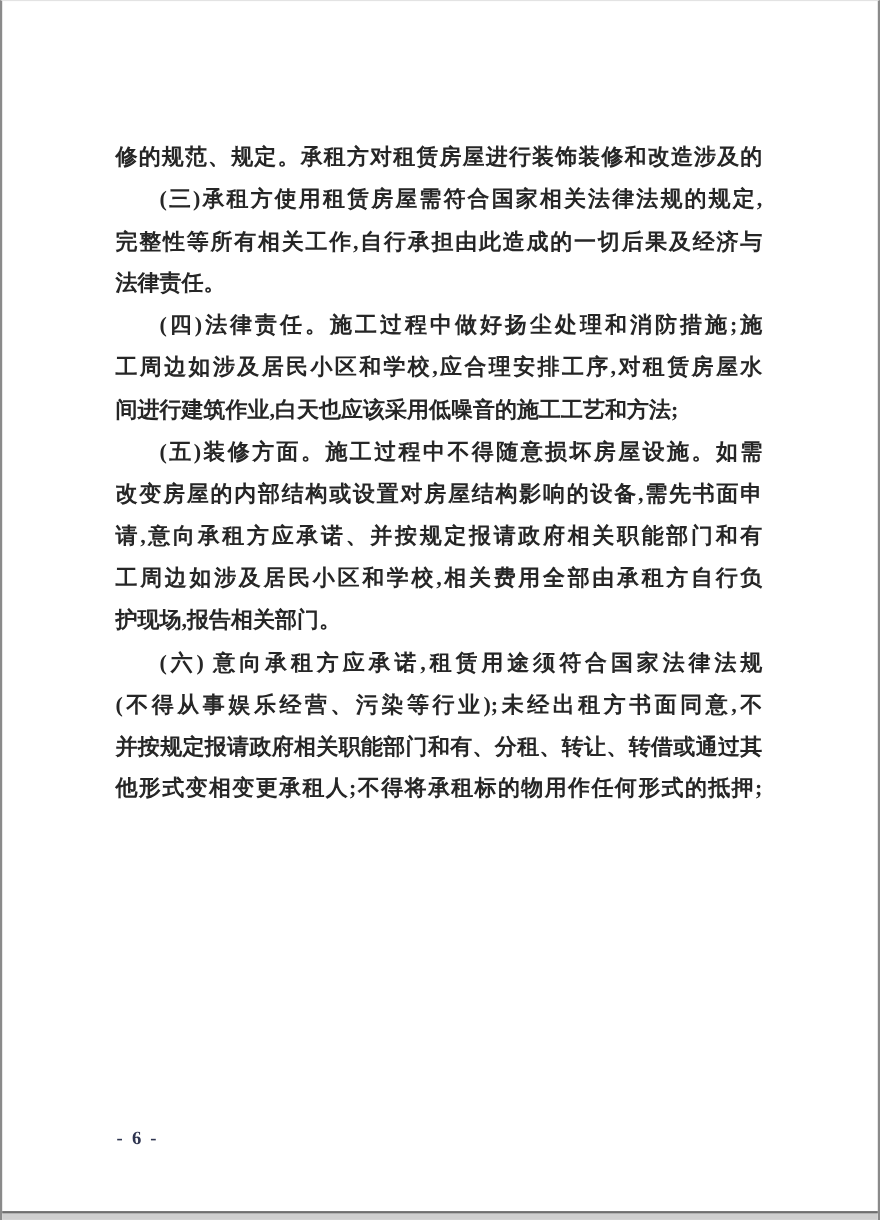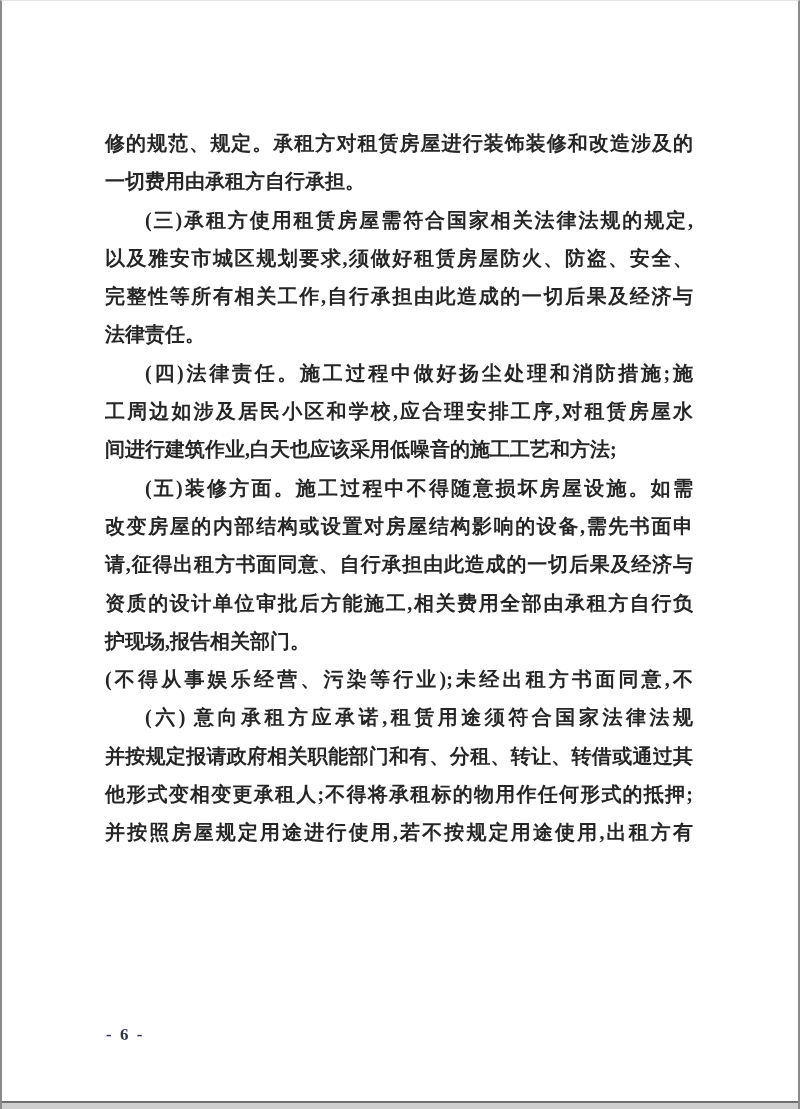--- a/index.html
+++ b/index.html
@@ -65,34 +65,31 @@
     color: var(--page-number, #2f3550);
   }
 </style>
 </head>
 <body style="--text: #262626; --page-bg: #ffffff; --border-side: #8a8a8a; --border-bottom: #6f6f6f; --bottom-strip: #cfcfcf; --page-number: #2f3550;">
 
 <div class="page">
   <div class="text-block" id="lines-container">
 
   <div class="line justify">修的规范、规定。承租方对租赁房屋进行装饰装修和改造涉及的</div>
-      <div class="line">一切费用由承租方自行承担。</div>
       <div class="line indent justify">(三)承租方使用租赁房屋需符合国家相关法律法规的规定,</div>
-      <div class="line justify">以及雅安市城区规划要求,须做好租赁房屋防火、防盗、安全、</div>
       <div class="line justify">完整性等所有相关工作,自行承担由此造成的一切后果及经济与</div>
       <div class="line">法律责任。</div>
       <div class="line indent justify">(四)法律责任。施工过程中做好扬尘处理和消防措施;施</div>
       <div class="line justify">工周边如涉及居民小区和学校,应合理安排工序,对租赁房屋水</div>
       <div class="line">间进行建筑作业,白天也应该采用低噪音的施工工艺和方法;</div>
       <div class="line indent justify">(五)装修方面。施工过程中不得随意损坏房屋设施。如需</div>
       <div class="line justify">改变房屋的内部结构或设置对房屋结构影响的设备,需先书面申</div>
-      <div class="line justify">请,征得出租方书面同意、自行承担由此造成的一切后果及经济与</div>
-      <div class="line justify">资质的设计单位审批后方能施工,相关费用全部由承租方自行负</div>
+      <div class="line justify">请,意向承租方应承诺、并按规定报请政府相关职能部门和有</div>
+      <div class="line justify">工周边如涉及居民小区和学校,相关费用全部由承租方自行负</div>
       <div class="line">护现场,报告相关部门。</div>
+      <div class="line indent justify">(六) 意向承租方应承诺,租赁用途须符合国家法律法规</div>
       <div class="line justify">(不得从事娱乐经营、污染等行业);未经出租方书面同意,不</div>
-      <div class="line indent justify">(六) 意向承租方应承诺,租赁用途须符合国家法律法规</div>
       <div class="line justify">并按规定报请政府相关职能部门和有、分租、转让、转借或通过其</div>
       <div class="line justify">他形式变相变更承租人;不得将承租标的物用作任何形式的抵押;</div>
-      <div class="line justify">并按照房屋规定用途进行使用,若不按规定用途使用,出租方有</div>
     </div>
   <div class="page-number">- 6 -</div>
   <div class="bottom-strip"></div>
 </div>
 
 </body></html>

